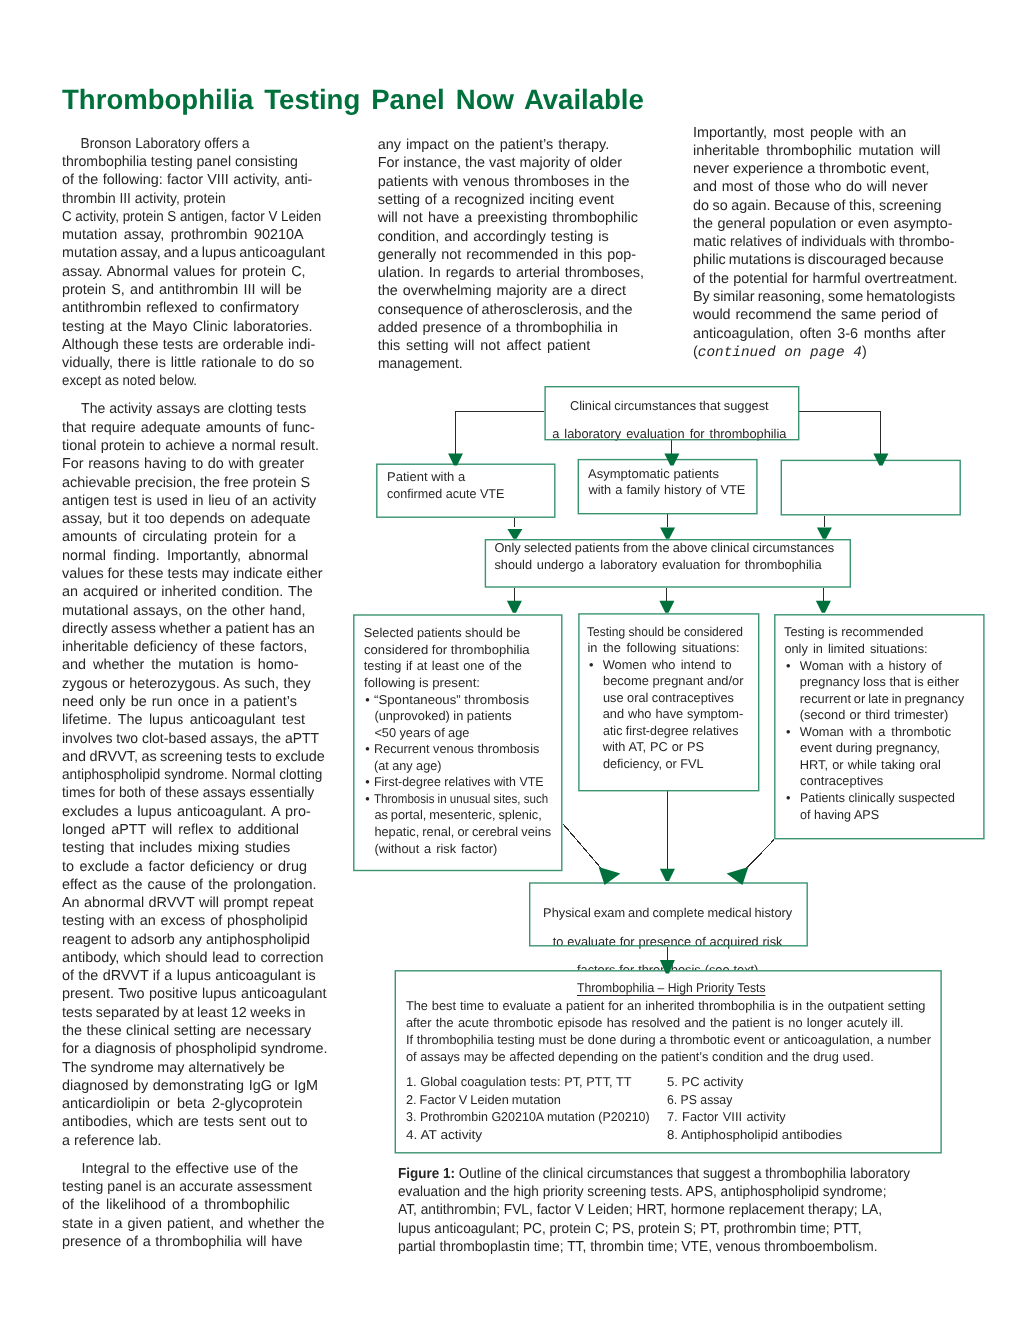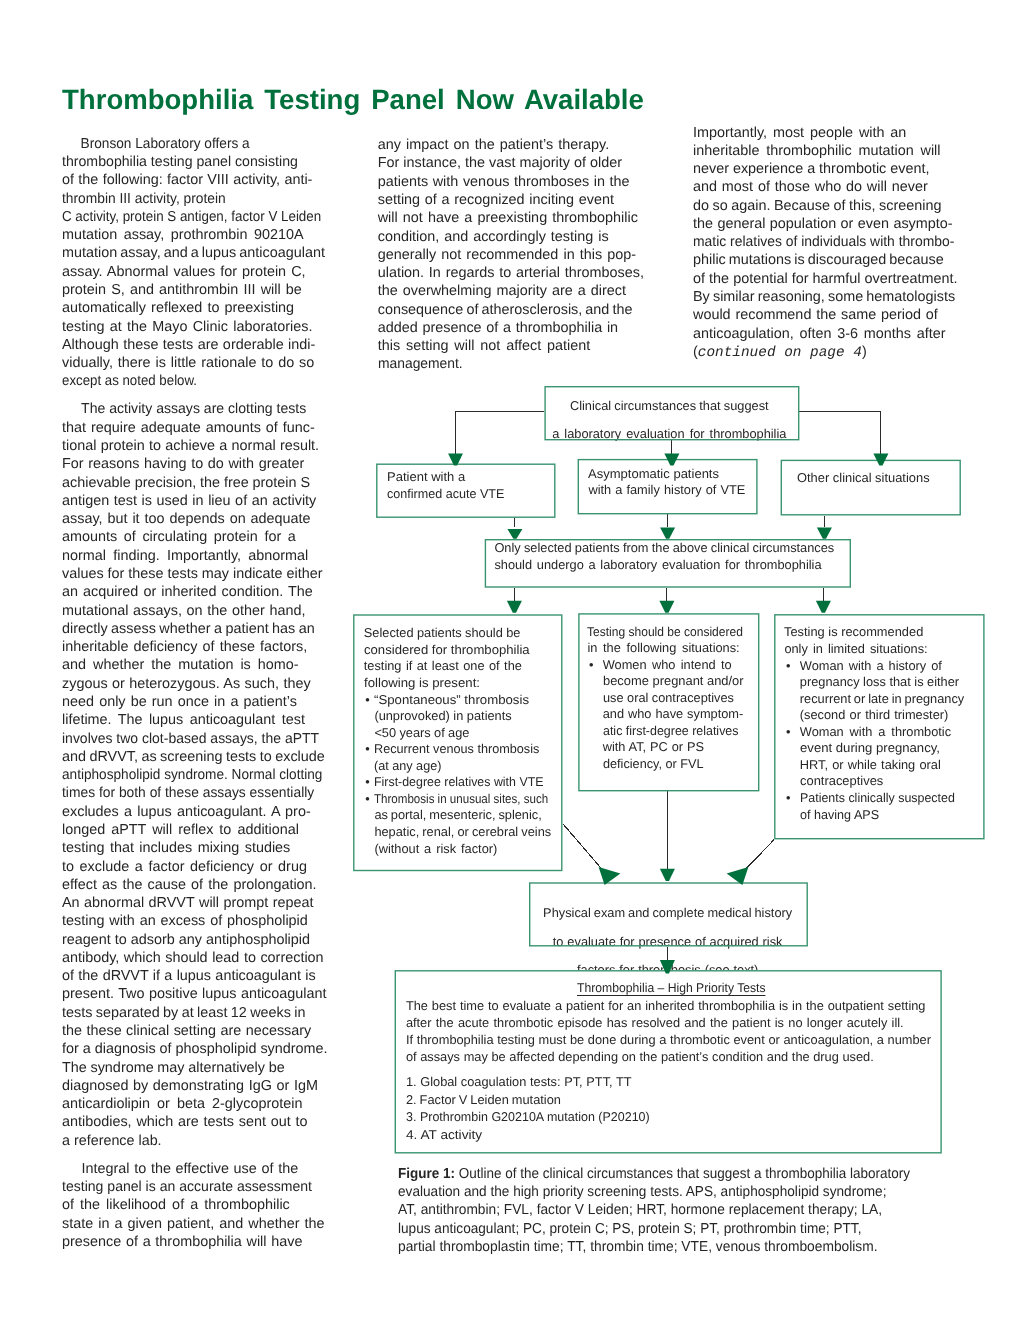--- a/index.html
+++ b/index.html
@@ -53,21 +53,21 @@
   <div class="col" id="col1">
       <div class="ln ind" style="transform:scaleX(0.9497)">Bronson Laboratory offers a</div>
       <div class="ln" style="transform:scaleX(0.9829)">thrombophilia testing panel consisting</div>
       <div class="ln" style="word-spacing:0.319px">of the following: factor VIII activity, anti-</div>
       <div class="ln" style="transform:scaleX(0.9579)">thrombin III activity, protein</div>
       <div class="ln" style="transform:scaleX(0.9293)">C activity, protein S antigen, factor V Leiden</div>
       <div class="ln" style="word-spacing:2.525px">mutation assay, prothrombin 90210A</div>
       <div class="ln" style="word-spacing:-0.970px">mutation assay, and a lupus anticoagulant</div>
       <div class="ln" style="word-spacing:1.101px">assay. Abnormal values for protein C,</div>
       <div class="ln" style="word-spacing:1.170px">protein S, and antithrombin III will be</div>
-      <div class="ln" style="word-spacing:1.114px">automatically reflexed to preexisting</div>
+      <div class="ln" style="word-spacing:1.114px">antithrombin reflexed to confirmatory</div>
       <div class="ln" style="word-spacing:1.286px">testing at the Mayo Clinic laboratories.</div>
       <div class="ln" style="word-spacing:0.419px">Although these tests are orderable indi-</div>
       <div class="ln" style="word-spacing:0.884px">vidually, there is little rationale to do so</div>
       <div class="ln" style="transform:scaleX(0.9220)">except as noted below.</div>
       <div class="pgap"></div>
       <div class="ln ind" style="transform:scaleX(0.9778)">The activity assays are clotting tests</div>
       <div class="ln" style="word-spacing:0.960px">that require adequate amounts of func-</div>
       <div class="ln" style="word-spacing:0.319px">tional protein to achieve a normal result.</div>
       <div class="ln" style="word-spacing:0.654px">For reasons having to do with greater</div>
       <div class="ln" style="word-spacing:-0.159px">achievable precision, the free protein S</div>
@@ -179,25 +179,20 @@
     </div>
   </div>
 
   <div class="node" style="left:577.6px;top:458.9px;width:180.0px;height:55.5px;padding-left:32px;">
     <div class="inner" style="left:10.8px;top:7.0px;">
       <div class="bl" style="transform:scaleX(1.0176)">Asymptomatic patients</div>
         <div class="bl" style="word-spacing:0.534px">with a family history of VTE</div>
     </div>
   </div>
 
-  <div class="node" style="left:780.6px;top:459.7px;width:180.3px;height:55.8px;">
-    <div class="inner" style="left:16.4px;top:10.1px;">
-      <div class="bl" style="transform:scaleX(1.0076)">Other clinical situations</div>
-    </div>
-  </div>
 
   <div class="node" style="left:484.7px;top:539.0px;width:366.3px;height:48.7px;">
     <div class="inner" style="left:9.7px;top:1.4px;">
       <div class="bl" style="word-spacing:-0.318px">Only selected patients from the above clinical circumstances</div>
         <div class="bl" style="word-spacing:1.177px">should undergo a laboratory evaluation for thrombophilia</div>
     </div>
   </div>
 
   <div class="node" style="left:353.1px;top:614.3px;width:209.4px;height:256.9px;">
     <div class="inner" style="left:10.7px;top:11.1px;">
@@ -289,20 +284,26 @@
       <div class="bl" style="word-spacing:0.351px">The best time to evaluate a patient for an inherited thrombophilia is in the outpatient setting</div>
         <div class="bl" style="word-spacing:0.750px">after the acute thrombotic episode has resolved and the patient is no longer acutely ill.</div>
         <div class="bl" style="word-spacing:0.118px">If thrombophilia testing must be done during a thrombotic event or anticoagulation, a number</div>
         <div class="bl" style="word-spacing:0.073px">of assays may be affected depending on the patient’s condition and the drug used.</div>
     </div>
     <div class="inner lst" style="left:11.3px;top:102.7px;">
       <div class="bl" style="word-spacing:0.094px">1. Global coagulation tests: PT, PTT, TT</div>
         <div class="bl" style="word-spacing:-0.555px">2. Factor V Leiden mutation</div>
         <div class="bl" style="transform:scaleX(0.9760)">3. Prothrombin G20210A mutation (P20210)</div>
         <div class="bl" style="transform:scaleX(1.0664)">4. AT activity</div>
+    </div>
+    <div class="inner lst" style="left:272.4px;top:102.7px;">
+      <div class="bl" style="transform:scaleX(1.0205)">5. PC activity</div>
+        <div class="bl" style="transform:scaleX(0.9561)">6. PS assay</div>
+        <div class="bl" style="word-spacing:0.893px">7. Factor VIII activity</div>
+        <div class="bl" style="transform:scaleX(1.0346)">8. Antiphospholipid antibodies</div>
     </div>
   </div>
 
   <svg class="conn top" viewBox="0 0 1020 1320" width="1020" height="1320">
     <g fill="none" stroke="#3a9470" stroke-width="1.4">
       <rect x="545.10" y="386.70" width="253.60" height="53.00"></rect>
       <rect x="376.80" y="464.20" width="178.00" height="53.00"></rect>
       <rect x="578.30" y="459.60" width="178.60" height="54.10"></rect>
       <rect x="781.30" y="460.40" width="178.90" height="54.40"></rect>
       <rect x="485.40" y="539.70" width="364.90" height="47.30"></rect>

